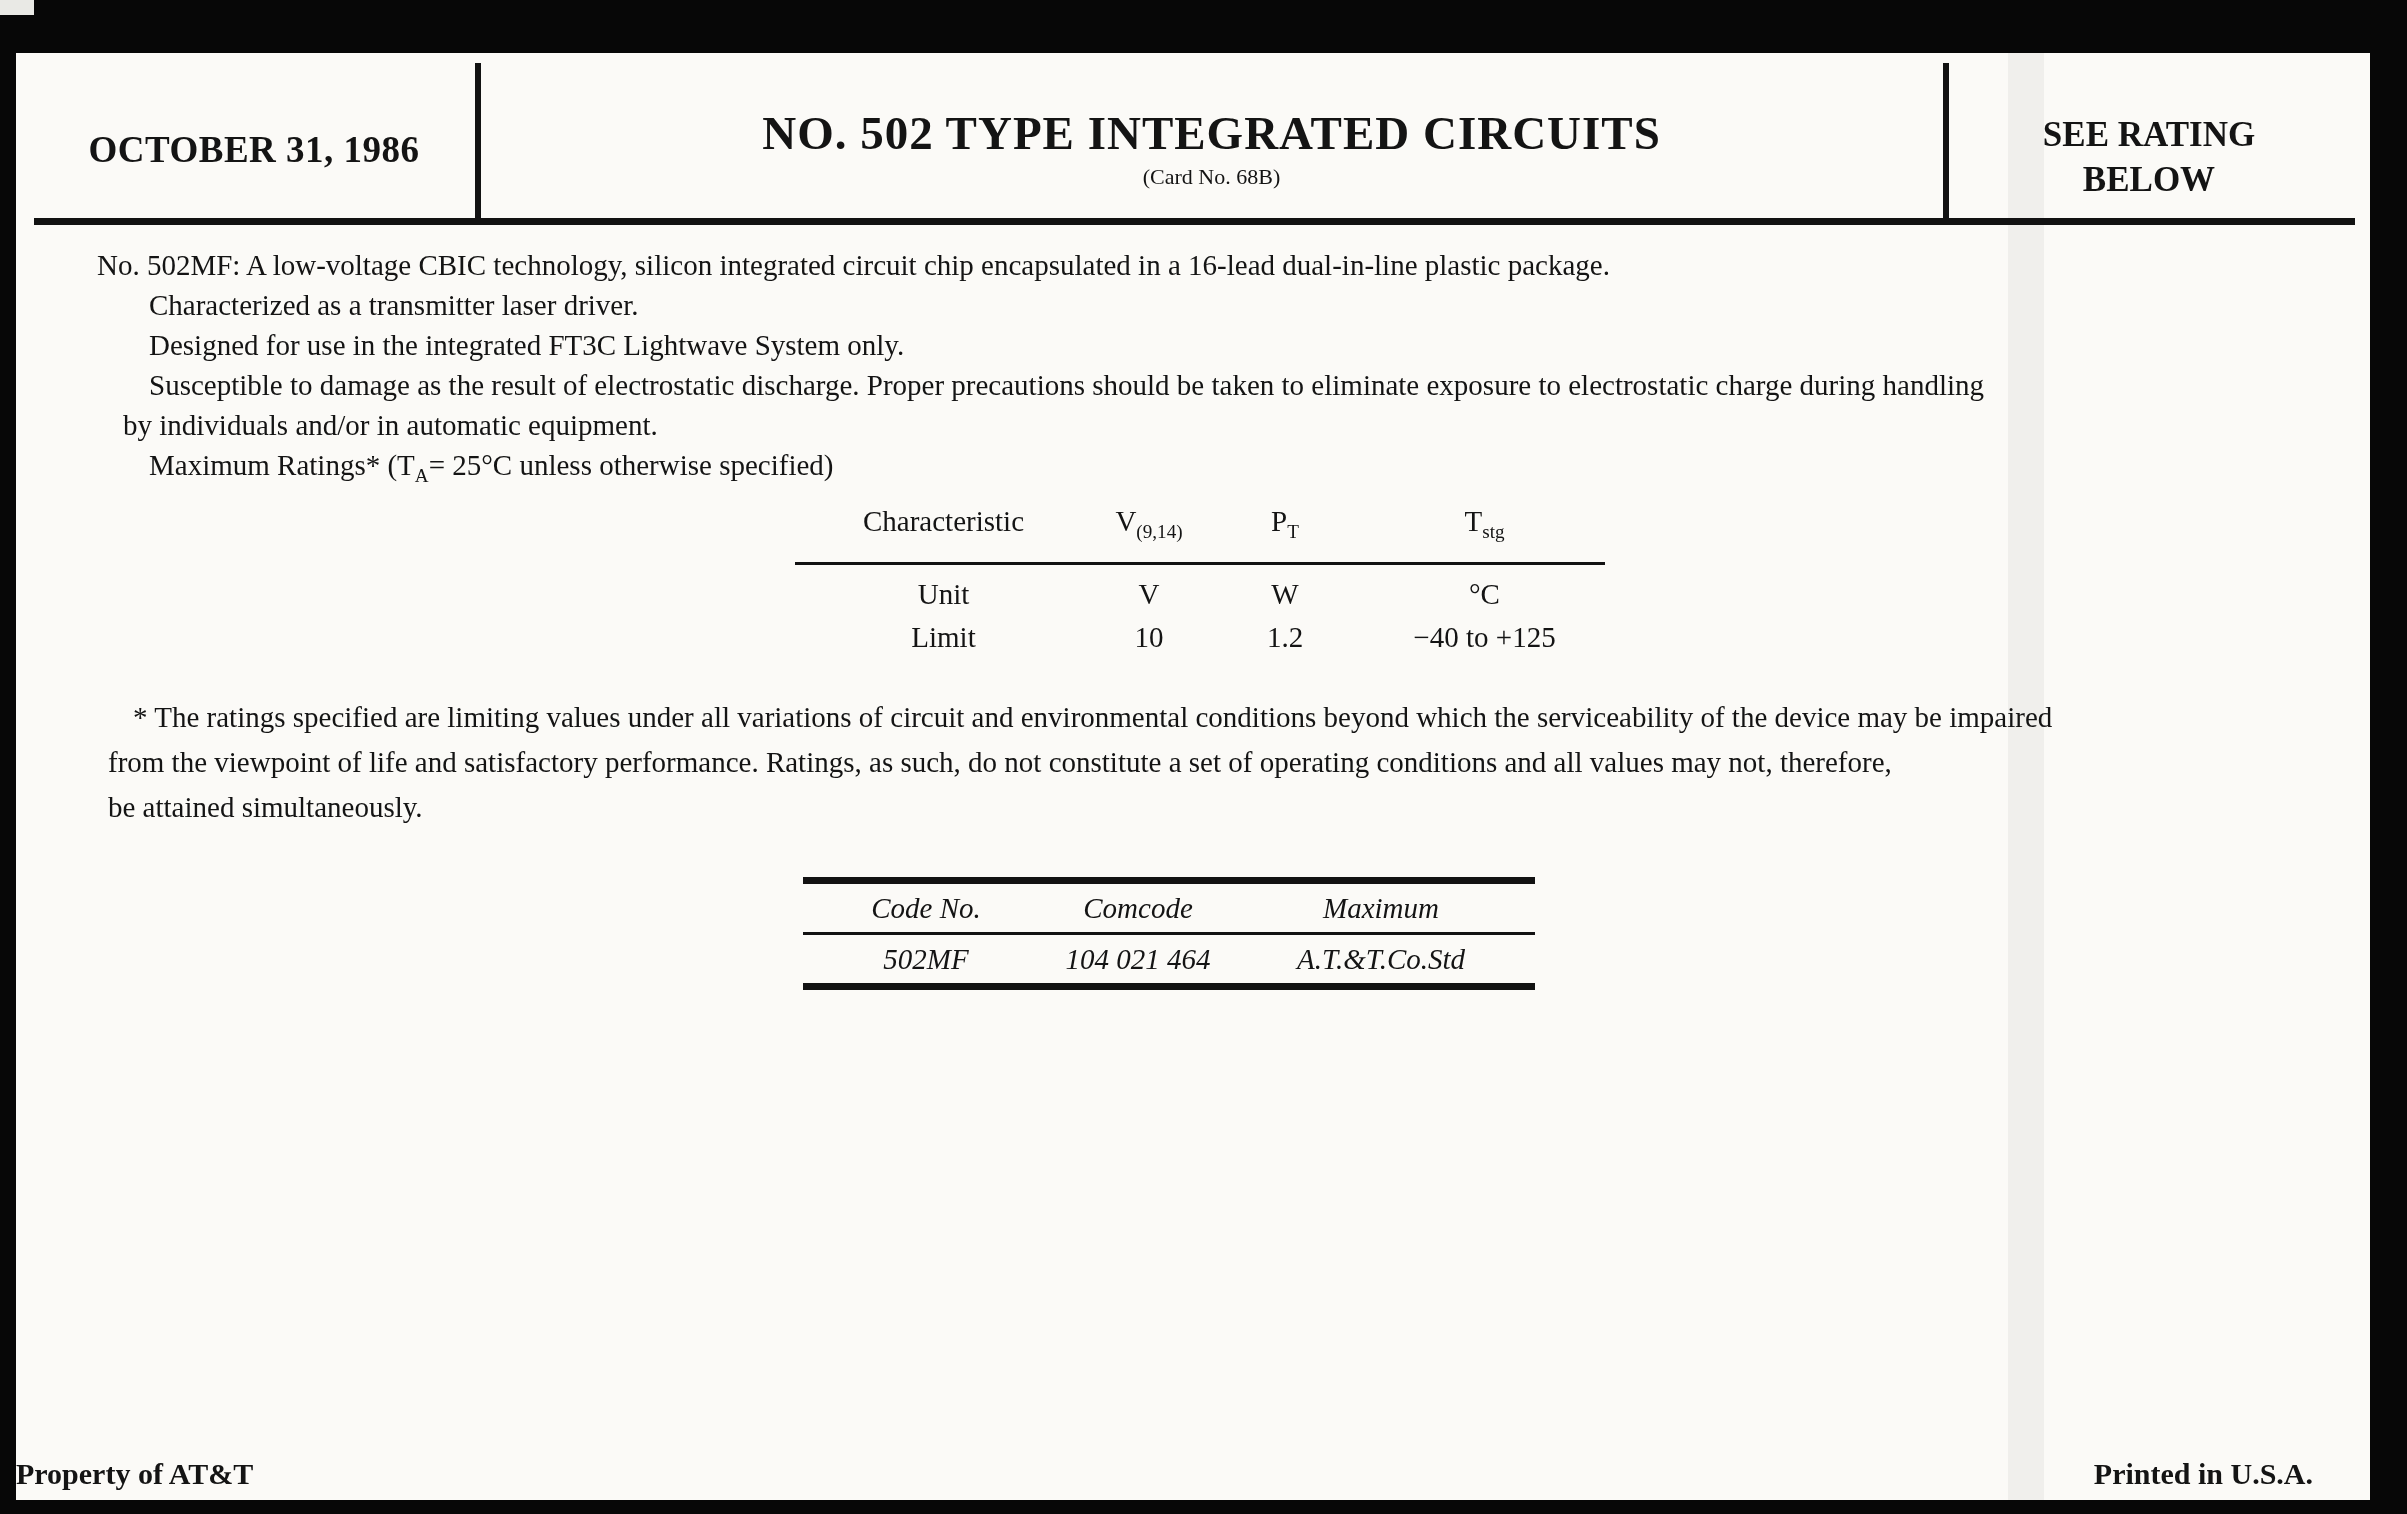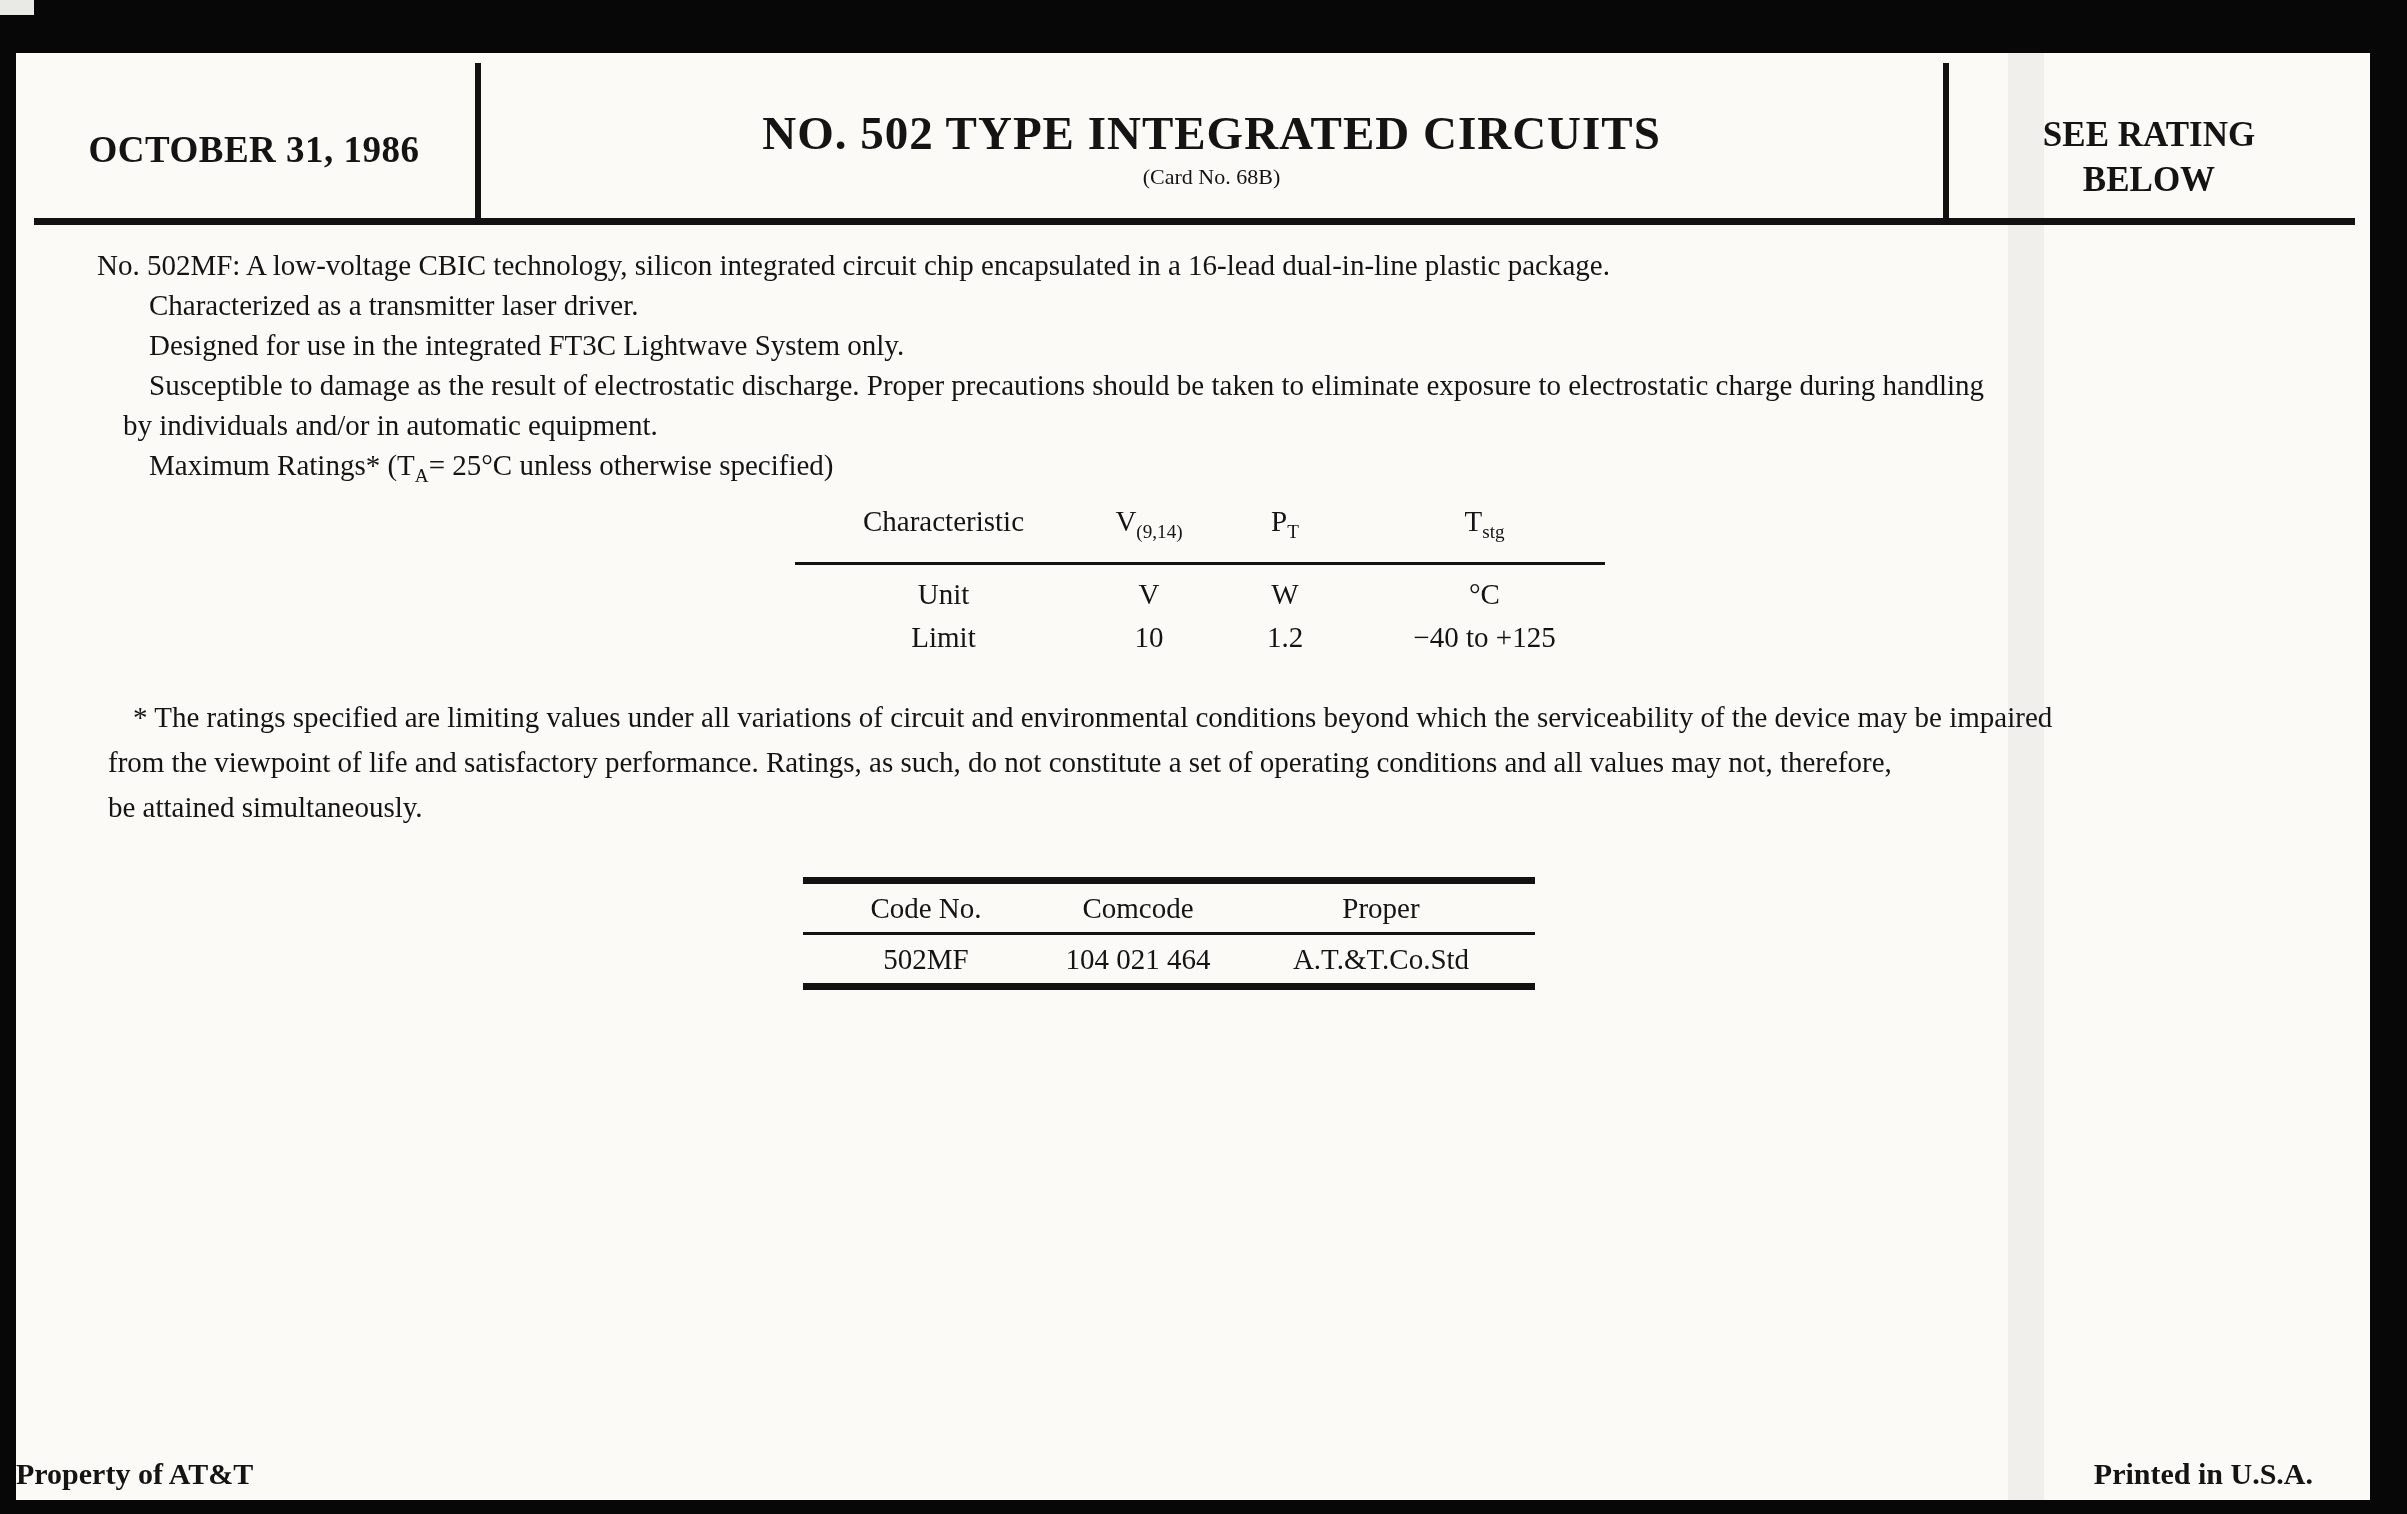--- a/index.html
+++ b/index.html
@@ -45,21 +45,21 @@
   .rc1 { width: 297px; } .rc2 { width: 114px; } .rc3 { width: 158px; } .rc4 { width: 241px; }
 
   
   .footnote { position: absolute; left: 0; top: 642px; width: 2354px; font-size: 29px; line-height: 45px; white-space: nowrap; }
   .fn1 { padding-left: 117px; }
   .fn2 { padding-left: 92px; }
 
   
   .codes { position: absolute; left: 787px; top: 824px; width: 732px; font-size: 29px; text-align: center;
            border-top: 7px solid #121212; border-bottom: 7px solid #121212; }
-  .crow { display: flex; }
+  .crow { display: flex; font-style: italic; }
   .crow.chead { border-bottom: 3px solid #121212; }
   .crow .cc { line-height: 48px; }
   .cc1 { width: 246px; } .cc2 { width: 178px; } .cc3 { width: 308px; }
 
   
   .footer-center { position: absolute; left: 0; top: 1404px; width: 2354px; 
                    font-size: 30px; font-weight: bold; }
   .footer-right { position: absolute; right: 57px; top: 1404px; font-size: 30px; font-weight: bold; white-space: nowrap; }
 </style>
 </head>
@@ -116,21 +116,21 @@
   <div class="footnote">
     <p class="fn1">* The ratings specified are limiting values under all variations of circuit and environmental conditions beyond which the serviceability of the device may be impaired</p>
     <p class="fn2">from the viewpoint of life and satisfactory performance. Ratings, as such, do not constitute a set of operating conditions and all values may not, therefore,</p>
     <p class="fn2">be attained simultaneously.</p>
   </div>
 
   <div class="codes">
     <div class="crow chead">
       <div class="cc cc1">Code No.</div>
       <div class="cc cc2">Comcode</div>
-      <div class="cc cc3">Proper</div>
+      <div class="cc cc3">Maximum</div>
     </div>
     <div class="crow">
       <div class="cc cc1">502MF</div>
       <div class="cc cc2">104 021 464</div>
       <div class="cc cc3">A.T.&amp;T.Co.Std</div>
     </div>
   </div>
 
   <div class="footer-center">Property of AT&amp;T</div>
   <div class="footer-right">Printed in U.S.A.</div>

